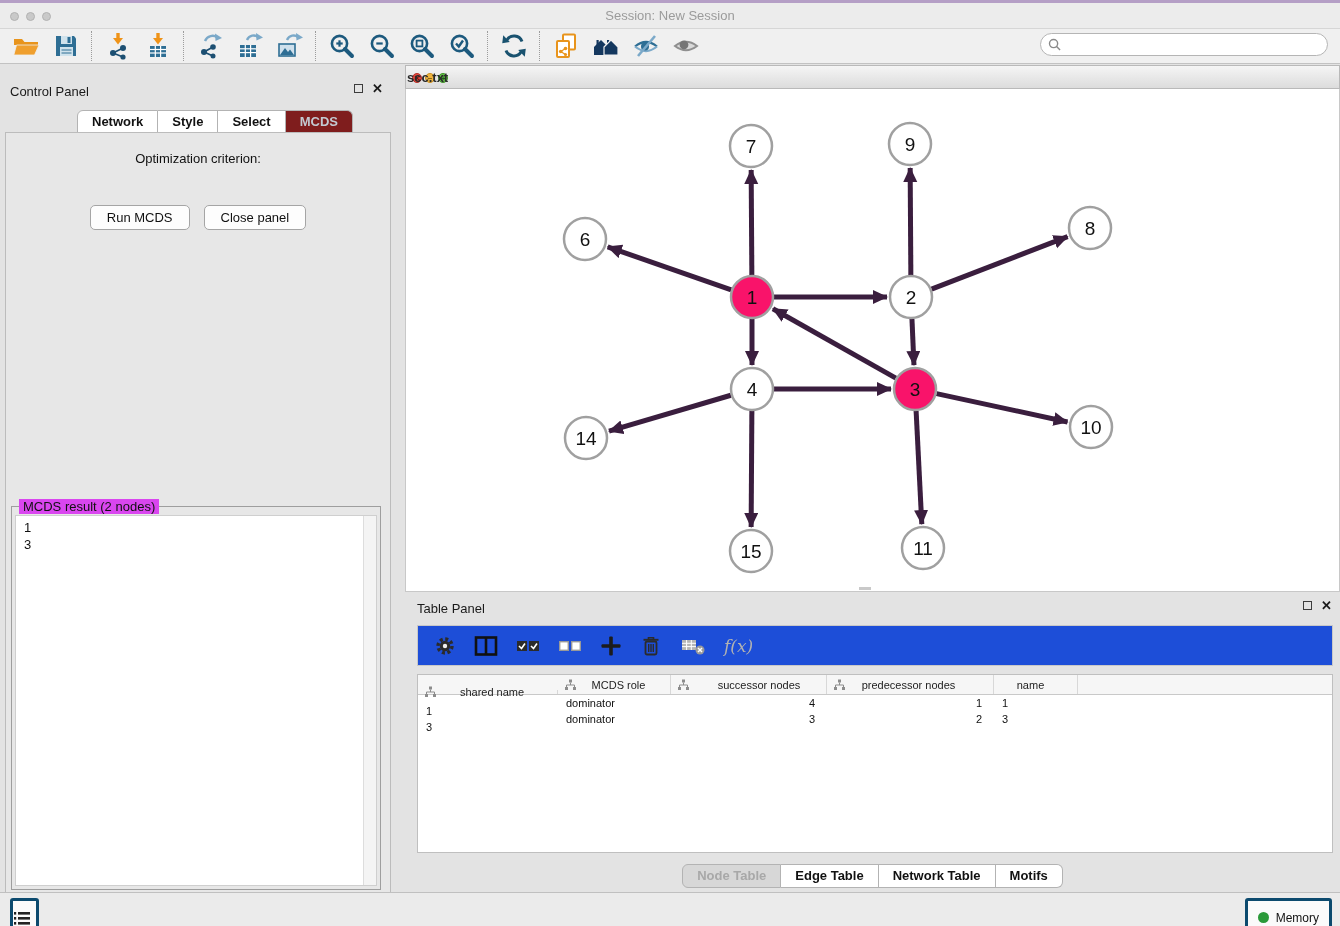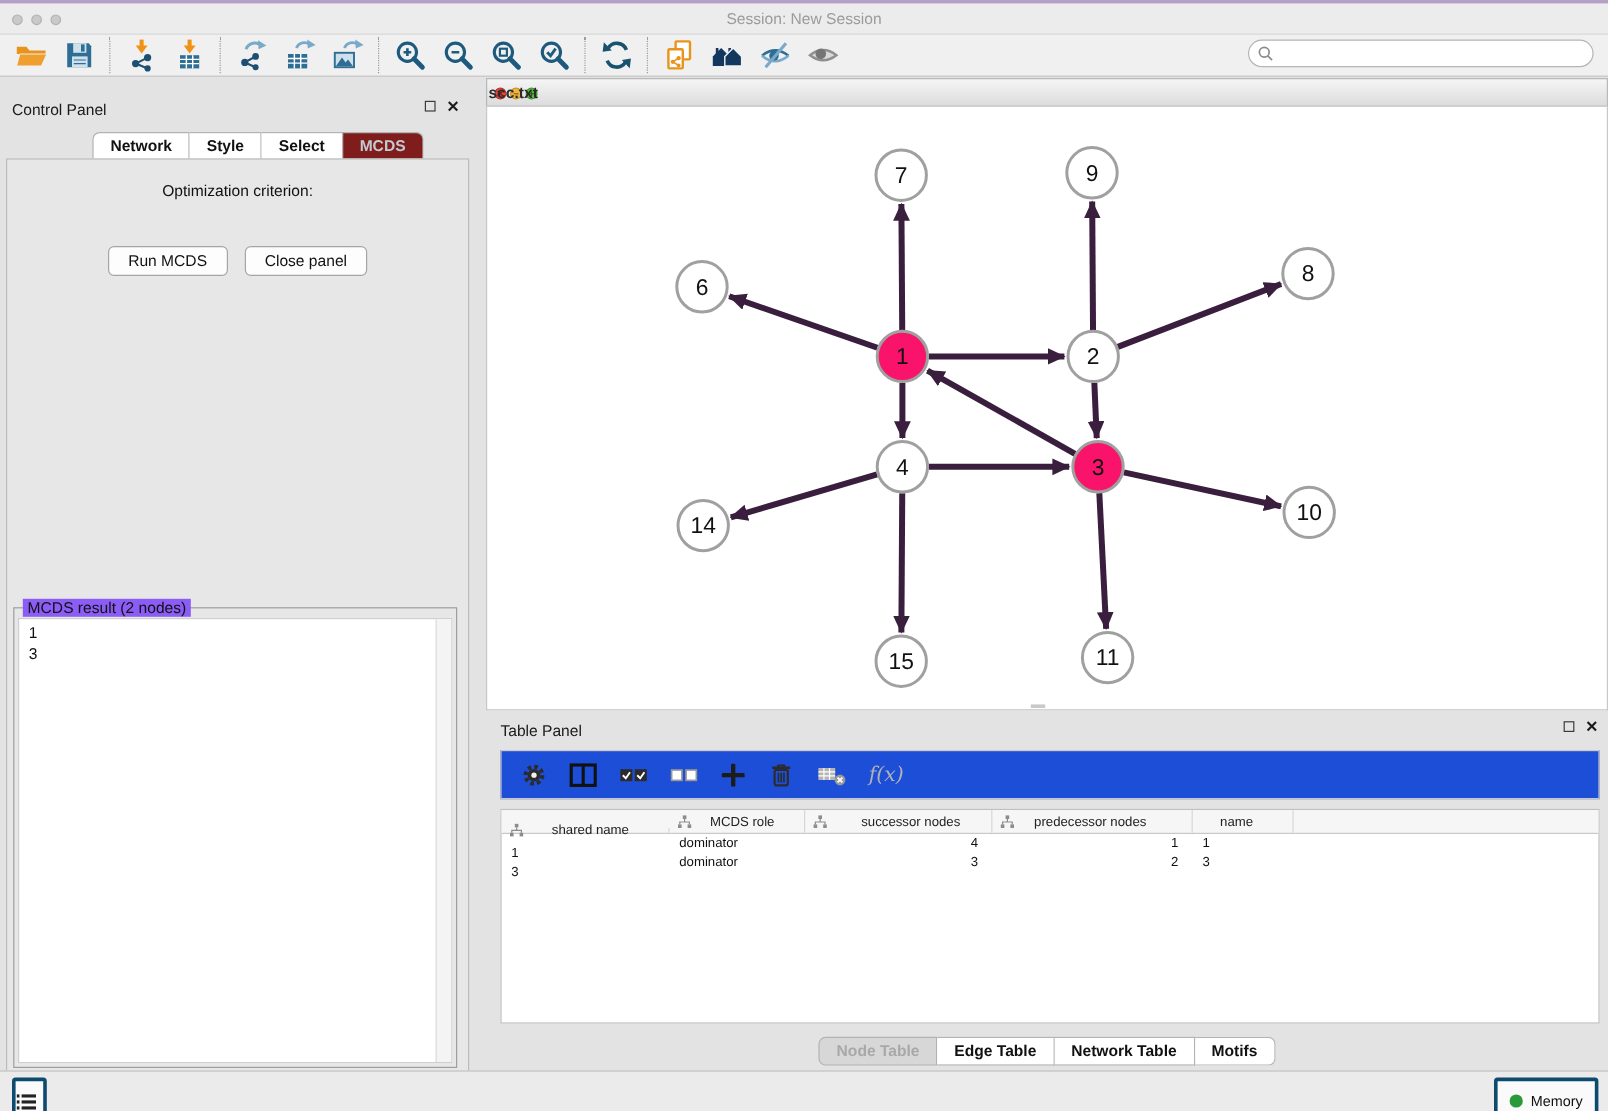--- a/index.html
+++ b/index.html
@@ -38,21 +38,21 @@
   .cp-tabs{position:absolute;top:32px;left:77px;}
   .cp-body{position:absolute;top:54px;left:5px;right:6px;bottom:13px;background:#e7e7e7;border:1px solid #bcbcbc;}
   .opt-label{position:absolute;top:18px;left:0;right:0;text-align:center;font-size:13px;color:#111;}
   .criterion{position:absolute;top:39px;left:39px;right:40px;height:23px;background:#fff;border:1px solid #a8a8a8;
              border-radius:4px;display:flex;align-items:center;font-size:13px;color:#111;padding-left:12px;box-sizing:border-box;}
   .criterion .stepper{position:absolute;right:7px;top:3px;}
   .cp-buttons{position:absolute;top:72px;left:0;right:0;display:flex;justify-content:center;gap:14px;}
   .btn{height:23px;background:#fdfdfd;border:1px solid #a5a5a5;border-radius:5px;font-size:13px;color:#111;
        display:flex;align-items:center;padding:0 16px;}
   .groupbox{position:absolute;left:5px;right:9px;top:373px;bottom:3px;border:1px solid #9e9e9e;}
-  .groupbox .legend{position:absolute;top:-8px;left:7px;background:#8b5cf6;padding:0 4px;font-size:13px;color:#111;}
+  .groupbox .legend{position:absolute;top:-8px;left:7px;background:#d946ef;padding:0 4px;font-size:13px;color:#111;}
   .result-area{position:absolute;left:3px;right:3px;top:8px;bottom:3px;background:#fff;border:1px solid #cfcfcf;}
   .result-line{font-size:13px;color:#111;padding-left:8px;line-height:17px;}
   .result-line:first-child{margin-top:3px;}
   .v-scroll{position:absolute;right:0;top:0;bottom:0;width:12px;background:#f4f4f4;border-left:1px solid #ddd;}
   
   .nw{position:absolute;left:405px;top:1px;width:935px;height:527px;}
   .nw-titlebar{position:absolute;top:0;left:0;right:0;height:24px;background:linear-gradient(#f5f5f5,#dcdcdc);
                border:1px solid #b9b9b9;box-sizing:border-box;}
   .nw-title{position:absolute;left:1px;right:0;top:4px;text-align:left;font-size:13px;color:#2a2a2a;font-weight:bold;}
   .jlights{position:absolute;left:6px;top:7px;display:flex;gap:3px;}

